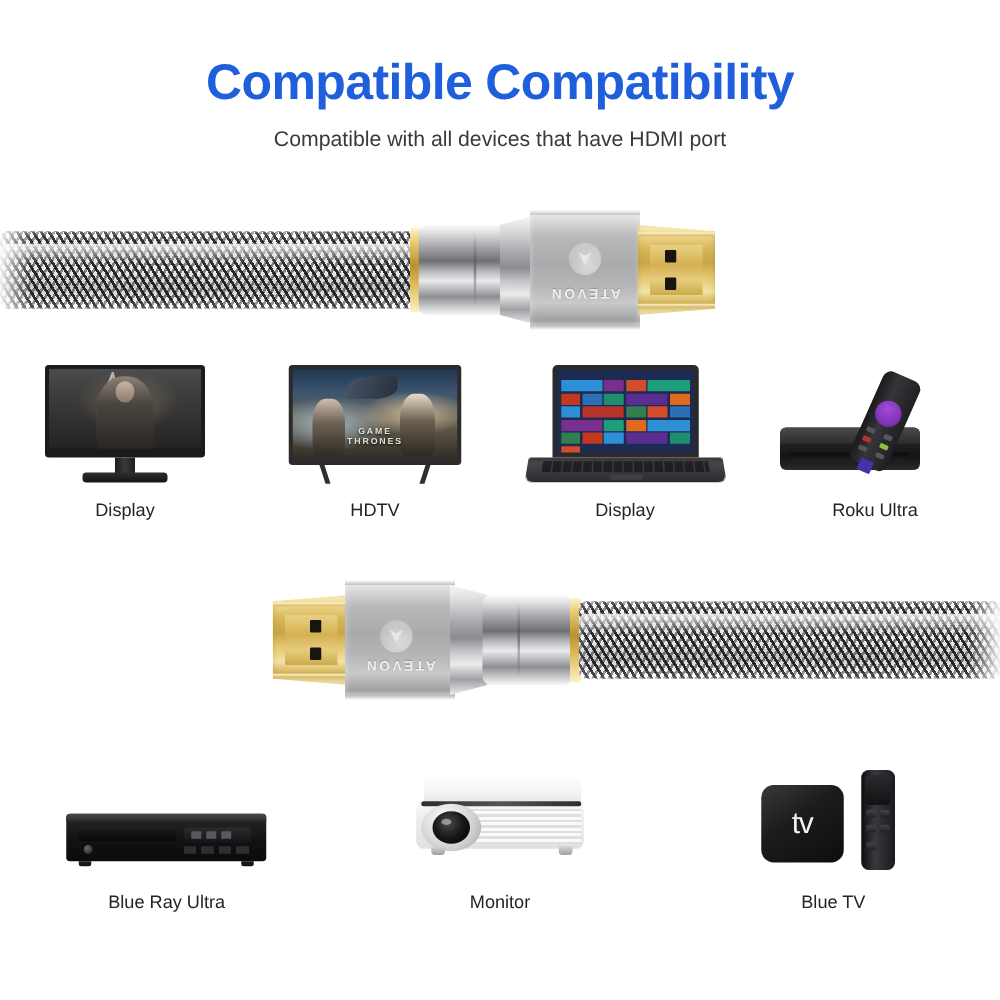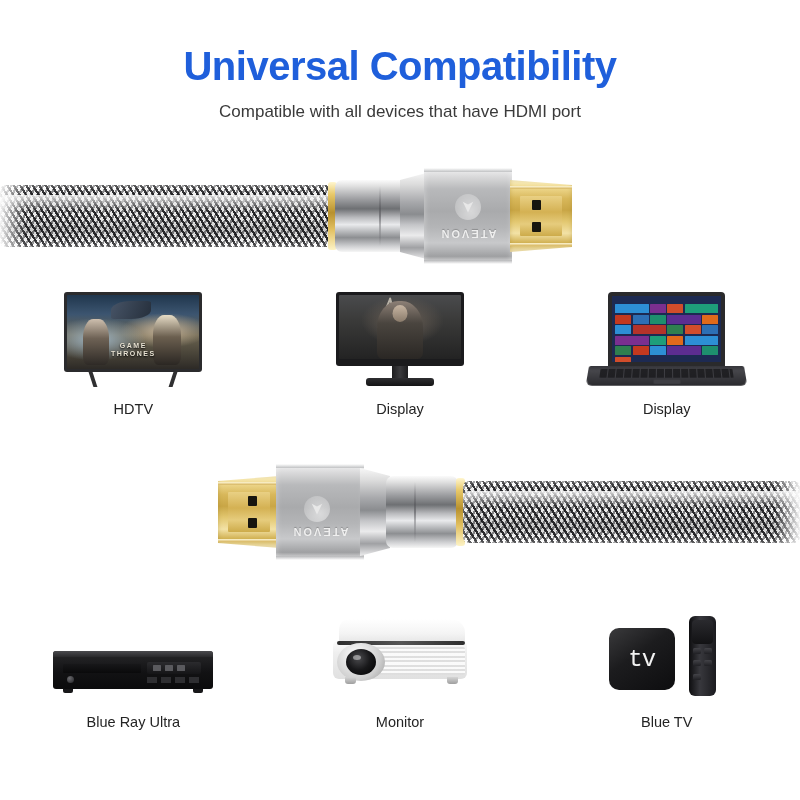--- a/index.html
+++ b/index.html
@@ -358,42 +358,42 @@
 
   
   .atv-wrap{width:140px;height:95px;position:relative;}
   .atv-box{
     position:absolute;left:12px;top:18px;width:66px;height:62px;border-radius:10px;
     background:linear-gradient(145deg,#3a3a3c 0%,#1c1c1e 42%,#0d0d0f 100%);
     display:flex;align-items:center;justify-content:center;
   }
   .atv-logo{
     color:#f2f2f2;font-size:24px;font-weight:400;letter-spacing:-1px;
-    font-family:Liberation Mono, monospace;
+    font-family:Liberation Sans, sans-serif;
   }
   .atv-remote{
     position:absolute;left:92px;top:6px;width:27px;height:80px;border-radius:6px;
     background:linear-gradient(to right,#0d0d0f 0%,#38383d 40%,#1b1b1f 100%);
   }
   .atv-touch{
     position:absolute;left:3px;right:3px;top:4px;height:24px;border-radius:4px;
     background:linear-gradient(to bottom,#2a2a2e,#121214);
   }
   .atv-rbtn{
     position:absolute;width:8px;height:6px;border-radius:1.5px;
     background:linear-gradient(to bottom,#434348,#202024);
   }
 </style>
 </head>
 <body>
 
 <div class="page">
 
   <div class="header">
-    <h1 class="title">Universal Compatibility</h1>
+    <h1 class="title">Compatible Compatibility</h1>
     <p class="subtitle">Compatible with all devices that have HDMI port</p>
   </div>
 
   <div class="cable" style="left:0;top:160px;width:580px;height:120px;">
 
     <div class="braid" style="left:0;top:25px;width:350px;height:62px;">
       <div class="braid-gloss"></div>
       <div class="braid-fade-l"></div>
     </div>
 
@@ -424,20 +424,39 @@
       <div class="plug-lip" style="top:6px;"></div>
       <div class="plug-lip" style="bottom:6px;"></div>
       <div class="plug-face" style="left:10px;top:16px;width:42px;height:40px;">
         <div class="pin" style="left:12px;top:4px;width:9px;height:10px;"></div>
         <div class="pin" style="left:12px;bottom:4px;width:9px;height:10px;"></div>
       </div>
     </div>
   </div>
 
   <div class="row" style="top:292px;">
+
+    <div class="cell">
+      <div class="art">
+        <div class="mon-wrap">
+          <div class="mon-body">
+            <div class="mon-screen">
+              <div class="sword" style="left:44px;transform:rotate(22deg);"></div>
+              <div class="sword" style="left:54px;transform:rotate(-14deg);"></div>
+              <div class="witcher">
+                <div class="witcher-head"></div>
+              </div>
+            </div>
+          </div>
+          <div class="mon-neck"></div>
+          <div class="mon-base"></div>
+        </div>
+      </div>
+      <div class="caption">Display</div>
+    </div>
 
     <div class="cell">
       <div class="art">
         <div class="tv-wrap">
           <div class="tv-body">
             <div class="tv-screen">
               <div class="got-fig" style="left:16px;bottom:4px;width:26px;height:46px;
                           background:linear-gradient(to bottom,#cdbfae 0%,#6e6255 42%,#2e2a26 100%);"></div>
               <div class="got-fig" style="right:18px;bottom:4px;width:28px;height:50px;
                           background:linear-gradient(to bottom,#e6dcc6 0%,#6b5f4f 44%,#2b2723 100%);"></div>
@@ -449,39 +468,20 @@
               </div>
             </div>
           </div>
           <div class="tv-stand">
             <div class="tv-leg l"></div>
             <div class="tv-leg r"></div>
           </div>
         </div>
       </div>
       <div class="caption">HDTV</div>
-    </div>
-
-    <div class="cell">
-      <div class="art">
-        <div class="mon-wrap">
-          <div class="mon-body">
-            <div class="mon-screen">
-              <div class="sword" style="left:44px;transform:rotate(22deg);"></div>
-              <div class="sword" style="left:54px;transform:rotate(-14deg);"></div>
-              <div class="witcher">
-                <div class="witcher-head"></div>
-              </div>
-            </div>
-          </div>
-          <div class="mon-neck"></div>
-          <div class="mon-base"></div>
-        </div>
-      </div>
-      <div class="caption">Display</div>
     </div>
 
     <div class="cell">
       <div class="art">
         <div class="lap-wrap">
           <div class="lap-lid">
             <div class="lap-screen">
               <div class="win-start">
                   <div class="tile" style="background: rgb(45, 143, 213); grid-column: span 2;"></div>
                   <div class="tile" style="background: rgb(122, 47, 143); grid-column: span 1;"></div>
@@ -512,20 +512,41 @@
           </div>
           <div class="lap-base">
             <div class="kb"></div>
             <div class="tpad"></div>
           </div>
         </div>
       </div>
       <div class="caption">Display</div>
     </div>
 
+    <div class="cell">
+      <div class="art">
+        <div class="roku-wrap">
+          <div class="roku-box">
+            <div class="roku-top"></div>
+            <div class="roku-slot"></div>
+          </div>
+          <div class="roku-remote">
+            <div class="rk-dpad"></div>
+            <div class="rk-btn" style="left:5px;top:48px;"></div>
+            <div class="rk-btn" style="right:5px;top:48px;"></div>
+            <div class="rk-btn" style="left:5px;top:56px;background:#b5342a;"></div>
+            <div class="rk-btn" style="right:5px;top:56px;background:#8fbf3f;"></div>
+            <div class="rk-btn" style="left:5px;top:64px;"></div>
+            <div class="rk-btn" style="right:5px;top:64px;"></div>
+            <div class="rk-chip"></div>
+          </div>
+        </div>
+      </div>
+      <div class="caption">Roku Ultra</div>
+    </div>
   </div>
 
   <div class="cable" style="left:210px;top:458px;width:590px;height:115px;">
 
     <div class="plug" style="left:8px;top:18px;width:62px;height:72px;
                 clip-path:polygon(0 7%,100% 0,100% 100%,0 93%);">
       <div class="plug-lip" style="top:6px;"></div>
       <div class="plug-lip" style="bottom:6px;"></div>
       <div class="plug-face" style="left:10px;top:16px;width:42px;height:40px;">
         <div class="pin" style="left:20px;top:4px;width:9px;height:10px;"></div>

